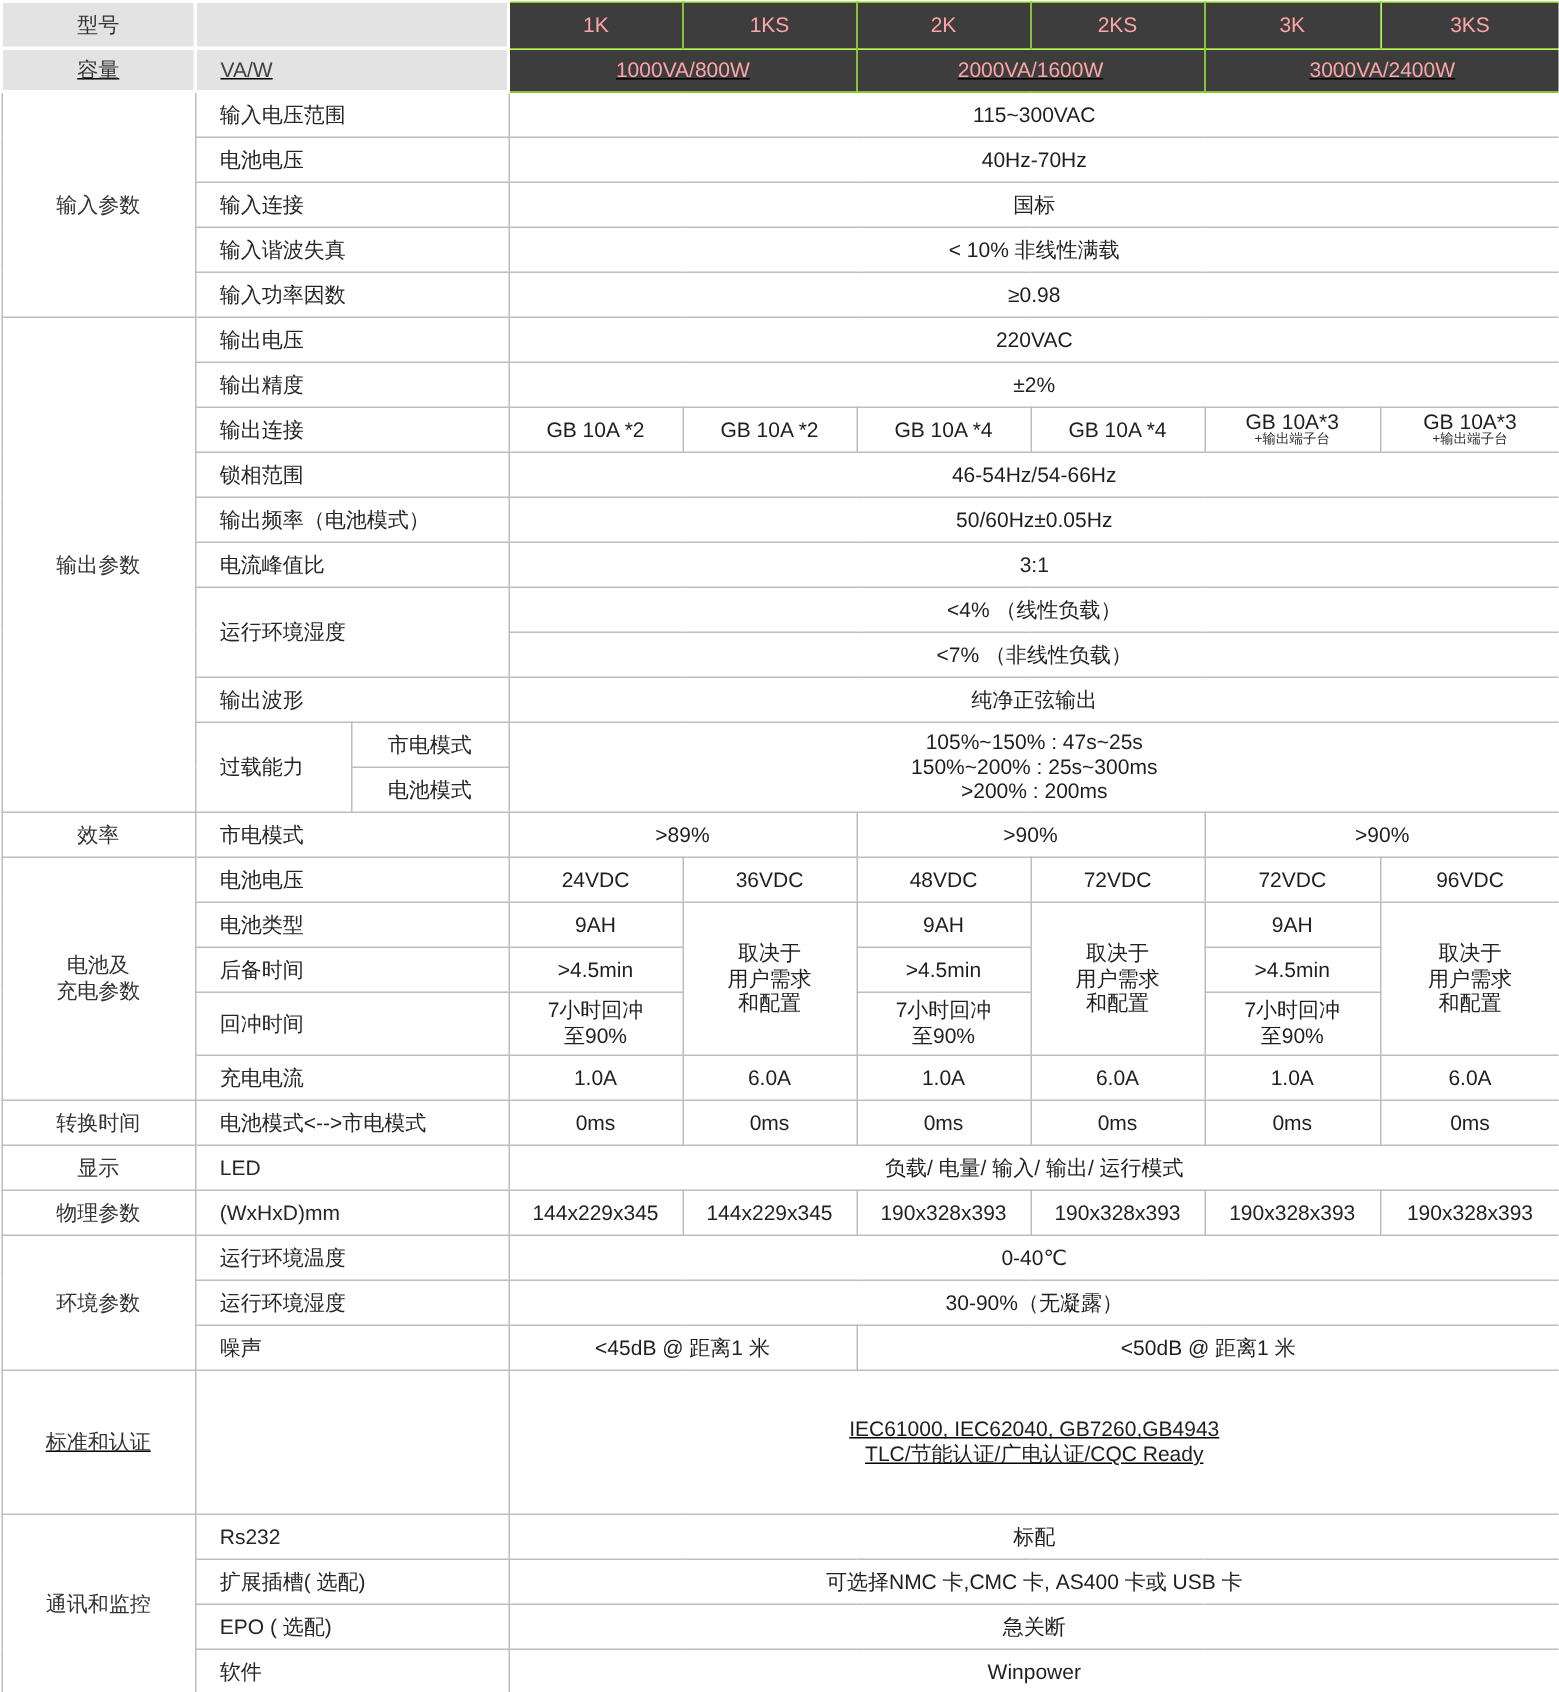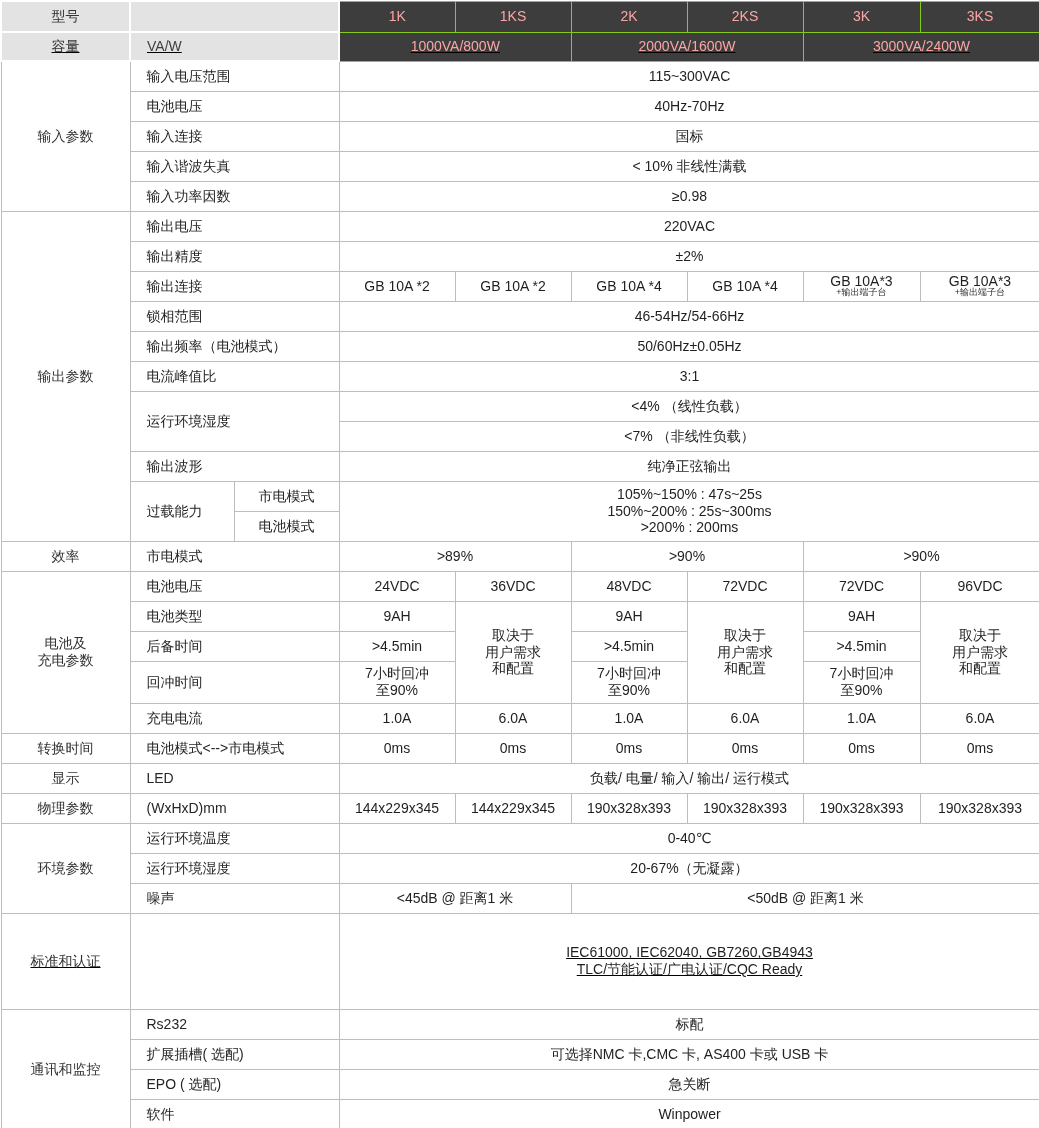--- a/index.html
+++ b/index.html
@@ -243,21 +243,21 @@
   <td class="val">190x328x393</td>
 </tr>
 
 <tr>
   <td class="sec" rowspan="3">环境参数</td>
   <td class="param" colspan="2">运行环境温度</td>
   <td class="val" colspan="6">0-40℃</td>
 </tr>
 <tr>
   <td class="param" colspan="2">运行环境湿度</td>
-  <td class="val" colspan="6">20-67%（无凝露）</td>
+  <td class="val" colspan="6">30-90%（无凝露）</td>
 </tr>
 <tr>
   <td class="param" colspan="2">噪声</td>
   <td class="val" colspan="2">&lt;45dB @ 距离1 米</td>
   <td class="val" colspan="4">&lt;50dB @ 距离1 米</td>
 </tr>
 
 <tr class="r-standards">
   <td class="sec">标准和认证</td>
   <td colspan="2"></td>

